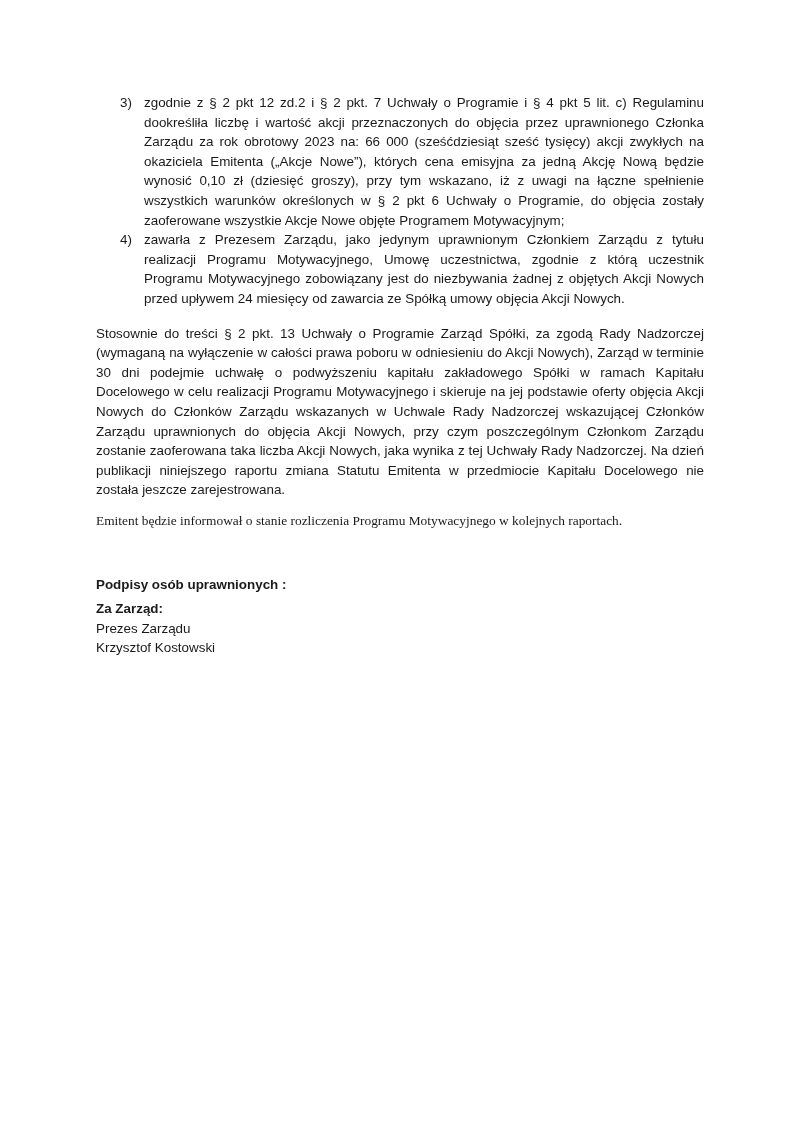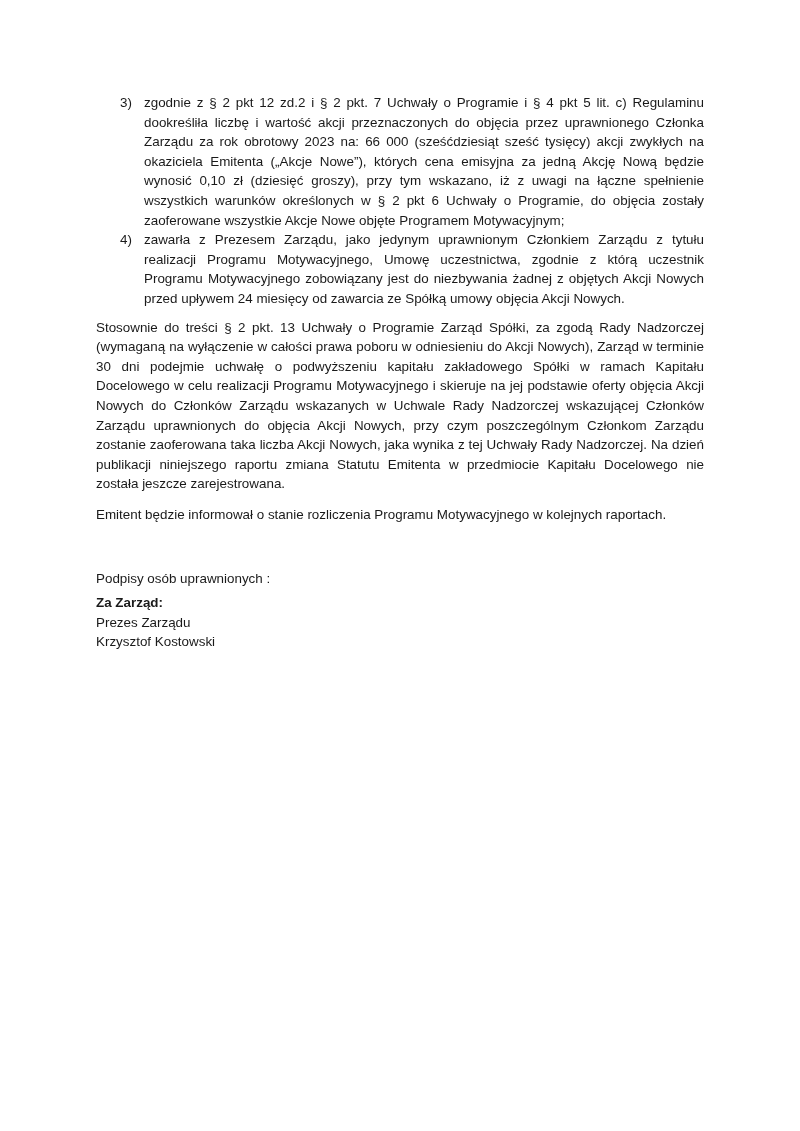--- a/index.html
+++ b/index.html
@@ -36,24 +36,24 @@
     }
     .list-num {
       position: absolute;
       left: 24px;
       top: 0;
     }
     .para {
       text-align: justify;
       margin: 0;
     }
-    .p-gap1 { margin-top: 9px; }
-    .p-gap2 { margin-top: 11px; }
+    .p-gap1 { margin-top: 15px; }
+    .p-gap2 { margin-top: 11px; font-family: Liberation Serif, serif; }
     .sig-title {
-      font-weight: normal;
+      font-weight: bold;
       margin-top: 45px;
     }
     .sig-block { margin-top: 4px; }
     .bold { font-weight: bold; }
   </style>
 </head>
 <body>
 
 <div class="page">
   <ol class="list">

